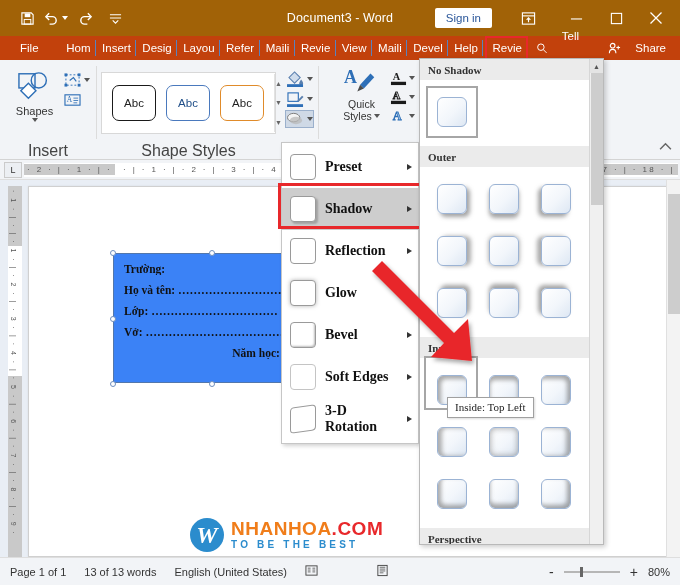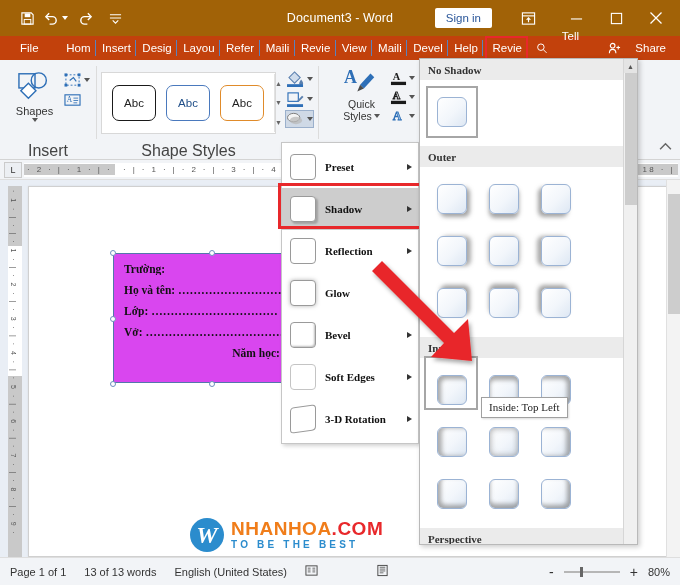--- a/index.html
+++ b/index.html
@@ -150,21 +150,21 @@
 
   .page {
     background:#fff; margin:6px 0 0 6px; width:594px; position:relative;
     border:1px solid #d0d0d0; box-shadow:0 0 2px rgba(0,0,0,.08);
     flex:1;
   }
 
   
   .shape-wrap { position:absolute; left:84px; top:66px; }
   .shape {
-    width:196px; height:130px; background:#d946ef; border:1.5px solid #5377ab;
+    width:196px; height:130px; background:#3b82f6; border:1.5px solid #5377ab;
     padding:9px 8px 6px 10px; position:relative;
   }
   .shape .ln {
     font-family:"Liberation Serif", serif; font-weight:bold; font-size:11.5px; color:#111;
     margin-bottom:9px; white-space:nowrap; overflow:hidden;
   }
   .shape .ln.right { text-align:right; margin-top:2px; }
   .handle {
     position:absolute; width:6px; height:6px; background:#fff; border:1px solid #6f8fbf; border-radius:50%;
   }
@@ -177,33 +177,33 @@
   }
   .fxmenu-item {
     height:42px; display:flex; align-items:center; gap:9px; padding:0 6px 0 8px;
     position:relative;
   }
   .fxmenu-item.selected { background:#cdcdcd; }
   .fxi-icon {
     width:26px; height:26px; border:1px solid #9a9a9a; border-radius:4px; background:#fff;
     flex:none; position:relative;
   }
-  .fxi-label { font-size:11px; color:#111; font-weight:bold; font-family:"Liberation Serif", serif; }
+  .fxi-label { font-size:14px; color:#111; font-weight:bold; font-family:"Liberation Serif", serif; }
   .fxi-arrow {
     margin-left:auto; width:0;height:0;
     border-top:3.5px solid transparent;border-bottom:3.5px solid transparent;border-left:5px solid #333;
   }
   .menu-hl {
     position:absolute; left:-3px; top:40px; width:144px; height:46px;
     border:3px solid #e8282b; z-index:31; pointer-events:none;
   }
 
   
   .shadowgal {
-    position:absolute; left:419px; top:58px; width:219px; height:487px;
+    position:absolute; left:419px; top:58px; width:185px; height:487px;
     background:#fff; border:1px solid #b9b9b9; box-shadow:2px 2px 5px rgba(0,0,0,.2);
     z-index:40; overflow:hidden; display:flex;
   }
   .sg-body { flex:1; }
   .sg-header {
     background:#ebebeb; font-size:11px; color:#333; font-weight:bold;
     padding:5px 8px 4px 8px; font-family:"Liberation Serif", serif;
   }
   .sg-grid { display:flex; flex-wrap:wrap; padding:6px 4px 8px 6px; }
   .sg-cell {
@@ -234,21 +234,21 @@
   .sw.i-b  { box-shadow:inset 0 -4px 4px rgba(100,100,100,.55); }
   .sw.i-br { box-shadow:inset -3px -3px 4px rgba(100,100,100,.55); }
   .sg-scroll {
     width:14px; background:#f0f0f0; border-left:1px solid #d6d6d6;
     display:flex; flex-direction:column; position:relative;
   }
   .sg-sc-arrow { height:14px; background:#e4e4e4; display:flex; align-items:center; justify-content:center; font-size:7px; color:#555; }
   .sg-thumb { position:absolute; top:14px; left:1px; width:12px; height:132px; background:#cdcdcd; }
 
   .tooltip {
-    position:absolute; left:481px; top:397px; background:#fff; border:1px solid #a0a0a0;
+    position:absolute; left:447px; top:397px; background:#fff; border:1px solid #a0a0a0;
     font-size:11px; color:#222; padding:3px 7px 4px 7px; z-index:60;
     font-family:"Liberation Serif", serif; box-shadow:1px 1px 2px rgba(0,0,0,.15);
   }
 
   
   .arrow-svg { position:absolute; left:368px; top:255px; z-index:50; pointer-events:none; }
   .gal-hl {
     position:absolute; left:424px; top:356px; width:54px; height:54px;
     border:2px solid #a6a6a6; z-index:45; pointer-events:none; background:rgba(255,255,255,0);
   }

